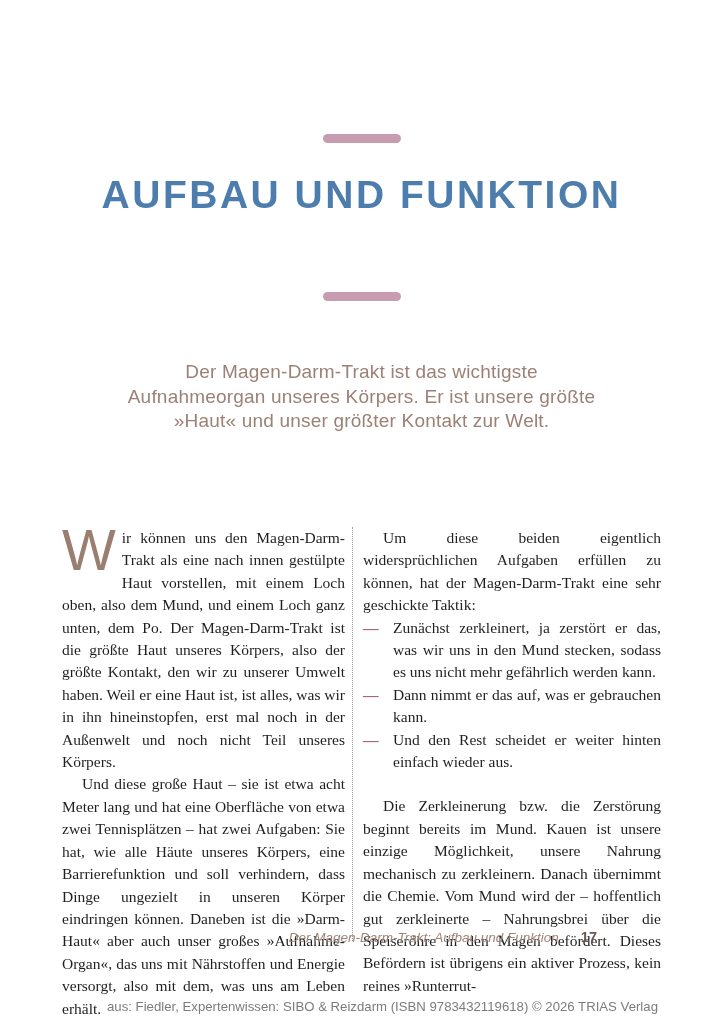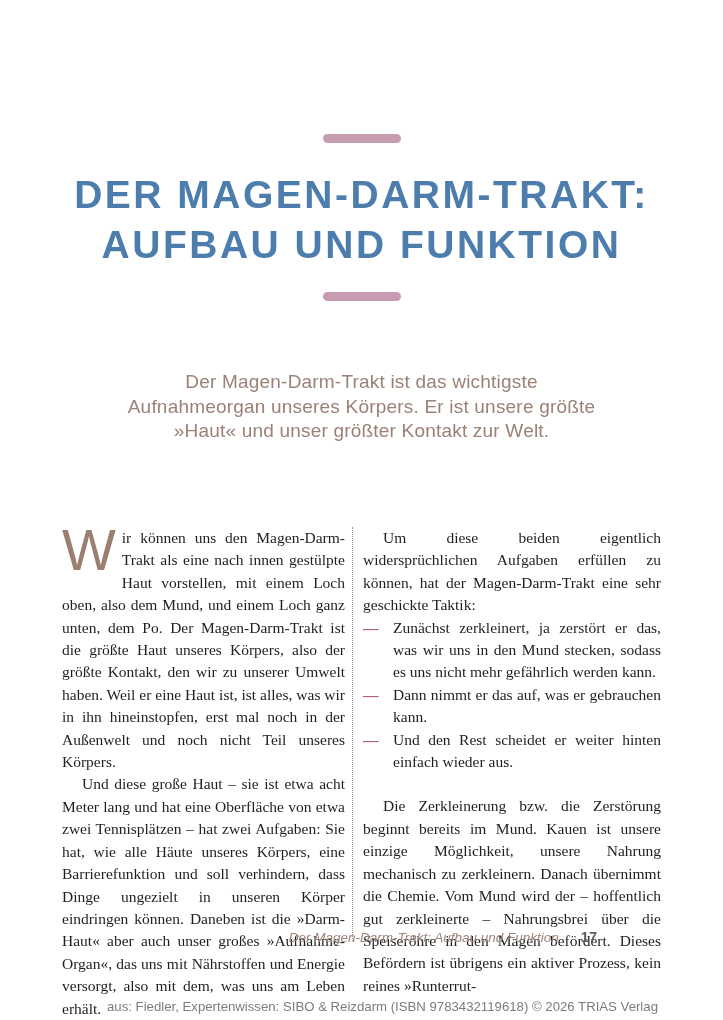--- a/index.html
+++ b/index.html
@@ -30,21 +30,21 @@
     text-align: center;
     font-family: "Liberation Sans", sans-serif;
     font-weight: 700;
     font-size: 39px;
     line-height: 50px;
     letter-spacing: 2.5px;
     color: #4d7dad;
   }
   .lede {
     position: absolute;
-    top: 370px;
+    top: 360px;
     left: 50%;
     transform: translateX(-50%);
     width: 492px;
     text-align: center;
     font-family: "Liberation Sans", sans-serif;
     font-size: 19px;
     line-height: 24.5px;
     letter-spacing: 0.2px;
     color: #9b8176;
   }
@@ -128,21 +128,20 @@
   }
 </style>
 </head>
 <body>
 
 <div class="page">
 
   <div class="ornament-bar bar-top"></div>
 
   <div class="chapter-title">
-    <div>DER MAGEN-DARM-TRAKT:</div>
     <div>AUFBAU UND FUNKTION</div>
   </div>
 
   <div class="ornament-bar bar-bottom"></div>
 
   <div class="lede">Der Magen-Darm-Trakt ist das wichtigste Aufnahmeorgan unseres Körpers. Er ist unsere größte »Haut« und unser größter Kontakt zur Welt.</div>
 
   <div class="columns">
 
     <div class="col col-left">

